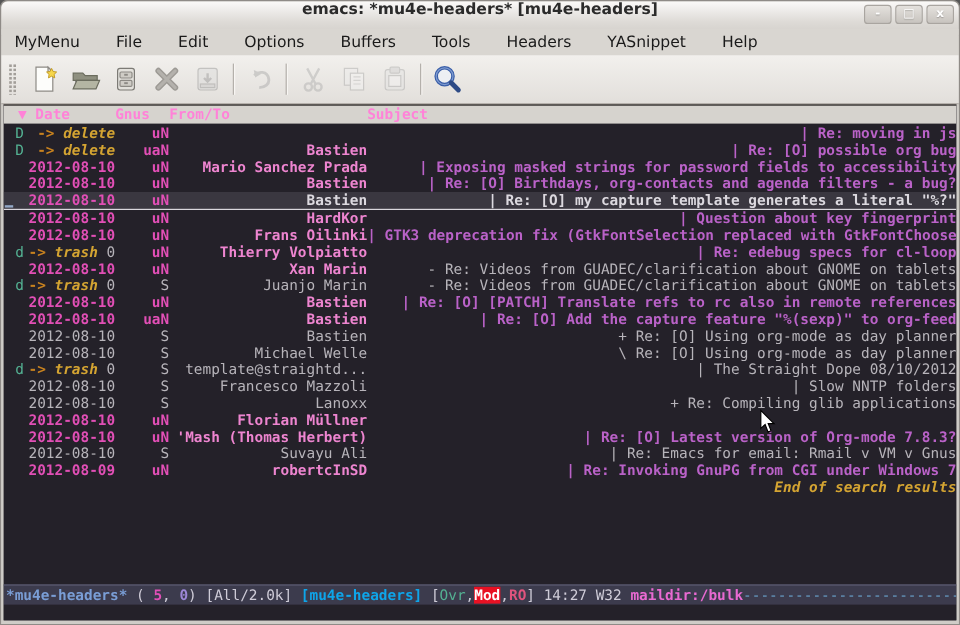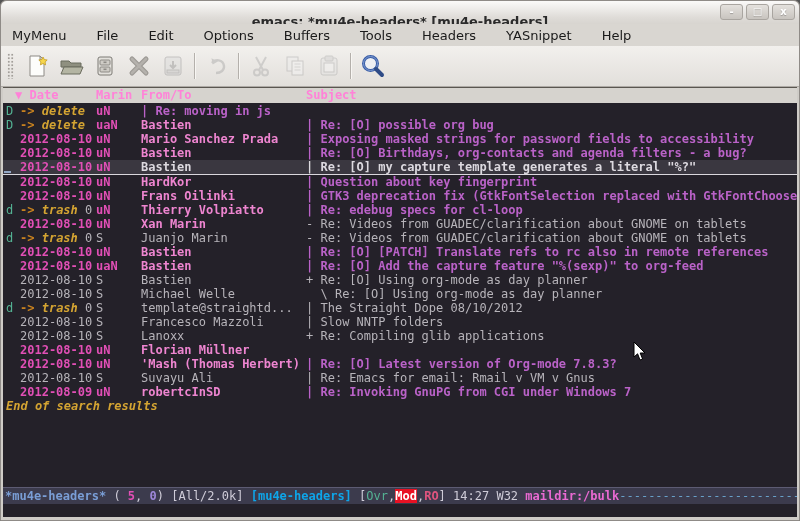--- a/index.html
+++ b/index.html
@@ -8,21 +8,21 @@
     position:relative; width:800px; height:521px;
     background:#cfccc7; overflow:hidden;
     font-family:"DejaVu Sans Mono", monospace;
     border:1px solid #8f8b87; border-radius:6px 6px 0 0;
   }
   
   .titlebar {
     position:absolute; top:0; left:0; right:0; height:29px;
     background:linear-gradient(#fbfaf9,#dedbd7 60%,#d2cfca);
     border-bottom:1px solid #b5b1ac; border-radius:6px 6px 0 0;
-    display:flex; align-items:flex-end; justify-content:center;
+    display:flex; align-items:flex-start; justify-content:center;
   }
   .title-text { font-family:"DejaVu Sans", sans-serif; font-size:13px; font-weight:bold; color:#2b2b2b; }
   .win-controls { position:absolute; right:4px; top:3px; display:flex; gap:3px; }
   .win-btn {
     width:23px; height:16px; border:1px solid #a9a5a0; border-radius:3px;
     background:linear-gradient(#e4e1dd,#c8c4bf);
     color:#fff; font-family:"DejaVu Sans", sans-serif; font-size:10px; font-weight:bold;
     display:flex; align-items:center; justify-content:center; line-height:1;
     text-shadow:0 1px 1px rgba(0,0,0,.25);
   }
@@ -51,20 +51,21 @@
   .tb-btn.disabled { opacity:.42; filter:grayscale(1); }
   .tb-sep { width:2px; height:26px; border-left:1px solid #b4b0ab; border-right:1px solid #f8f6f3; margin:0 4px; }
   
   .body {
     position:absolute; top:86px; left:0; right:0; bottom:0;
     background:#cfccc7; padding:0 2px 3px 2px;
   }
   .buffer {
     height:100%; background:#242129; display:flex; flex-direction:column; overflow:hidden;
     border-top:1px solid #5a5650;
+    text-align:right;
   }
   .headerline {
     position:relative; height:15px; flex:0 0 15px; background:#d6d3ce;
     font-size:12px; font-weight:bold; color:#ff82d8; line-height:15px; white-space:pre;
   }
   .headerline .hl { position:absolute; top:0; }
   .list { flex:1 1 auto; overflow:hidden; padding-top:1px; }
   .row {
     position:relative; height:14px; line-height:14px; font-size:12px;
     display:flex; white-space:pre; padding-left:3px;
@@ -204,21 +205,21 @@
           <path d="M17 17 L23 23" stroke="#2e4b86" stroke-width="4" stroke-linecap="round"></path>
         </svg>
       </div>
     </div>
 
   <div class="body">
     <div class="buffer">
 
       <div class="headerline">
         <span class="hl" style="left:12px"><span>▼</span> <span>Date</span></span>
-        <span class="hl" style="left:93px">Marin</span>
+        <span class="hl" style="left:93px">Gnus</span>
         <span class="hl" style="left:138px">From/To</span>
         <span class="hl" style="left:303px">Subject</span>
       </div>
 
       <div class="list">
           <div class="row"><span class="c-margin t-teal">D</span><span class="c-date"><span class="t-arrow">-&gt; </span><span class="t-act">delete</span></span><span class="c-flags t-mag">uN</span><span class="c-subj t-pur"><span>| </span><span>Re: moving in js</span></span></div>
           <div class="row"><span class="c-margin t-teal">D</span><span class="c-date"><span class="t-arrow">-&gt; </span><span class="t-act">delete</span></span><span class="c-flags t-mag">uaN</span><span class="c-from t-pink">Bastien</span><span class="c-subj t-pur"><span>| </span><span>Re: [O] possible org bug</span></span></div>
           <div class="row"><span class="c-margin t-teal"></span><span class="c-date t-mag">2012-08-10</span><span class="c-flags t-mag">uN</span><span class="c-from t-pink">Mario Sanchez Prada</span><span class="c-subj t-pur"><span>| </span><span>Exposing masked strings for password fields to accessibility</span></span></div>
           <div class="row"><span class="c-margin t-teal"></span><span class="c-date t-mag">2012-08-10</span><span class="c-flags t-mag">uN</span><span class="c-from t-pink">Bastien</span><span class="c-subj t-pur"><span>| </span><span>Re: [O] Birthdays, org-contacts and agenda filters - a bug?</span></span></div>
           <div class="row current"><span class="c-margin t-teal"></span><span class="c-date t-mag">2012-08-10</span><span class="c-flags t-mag">uN</span><span class="c-from t-cur">Bastien</span><span class="c-subj t-cur"><span>| </span><span>Re: [O] my capture template generates a literal "%?"</span></span><span class="cur-mark"></span></div>

